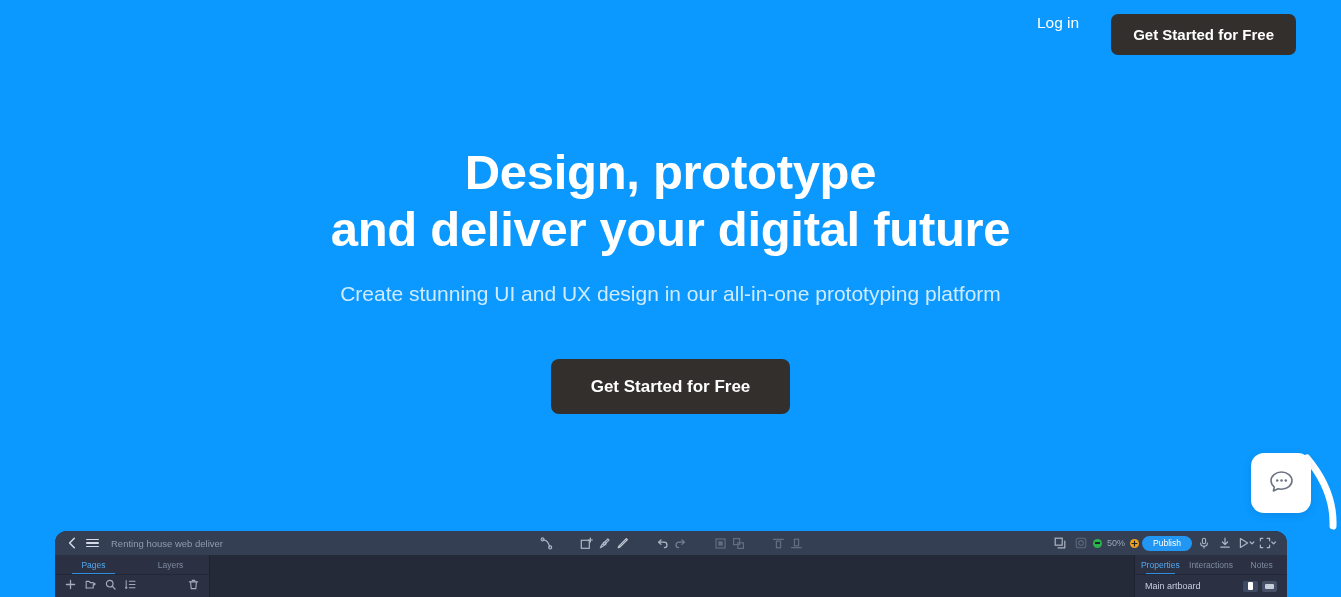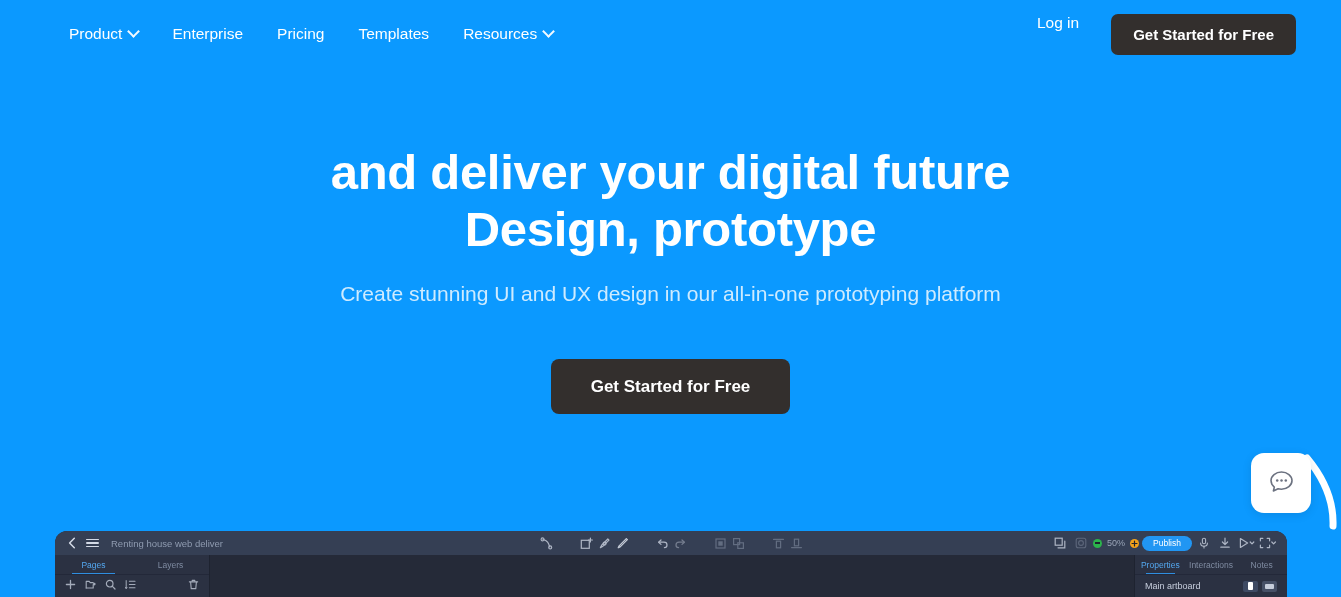--- a/index.html
+++ b/index.html
@@ -313,50 +313,31 @@
   .orient.sel { background: #3e4a63; }
 </style>
 </head>
 <body>
 
 <div class="page">
 
   <div class="navbar">
 
 
-    <div class="nav-links">
-      <div class="nav-item">
-        <span>Product</span>
-        <span class="caret"></span>
-      </div>
-      <div class="nav-item">
-        <span>Enterprise</span>
-      </div>
-      <div class="nav-item">
-        <span>Pricing</span>
-      </div>
-      <div class="nav-item">
-        <span>Templates</span>
-      </div>
-      <div class="nav-item">
-        <span>Resources</span>
-        <span class="caret"></span>
-      </div>
-    </div>
 
     <div class="nav-right">
       <span class="login-link">Log in</span>
       <button class="btn-dark nav-cta">Get Started for Free</button>
     </div>
   </div>
 
   <div class="hero">
     <h1>
+      <span>Design, prototype</span>
       <span>and deliver your digital future</span>
-      <span>Design, prototype</span>
     </h1>
     <div class="hero-sub">Create stunning UI and UX design in our all-in-one prototyping platform</div>
     <button class="btn-dark hero-cta">Get Started for Free</button>
   </div>
 
   <svg class="chat-swoosh" viewBox="0 0 46 80" fill="none" xmlns="http://www.w3.org/2000/svg">
     <path d="M7 8 C22 26 34 50 33 76" stroke="#ffffff" stroke-width="7" stroke-linecap="round" fill="none"></path>
   </svg>
 
   <div class="chat-widget">

